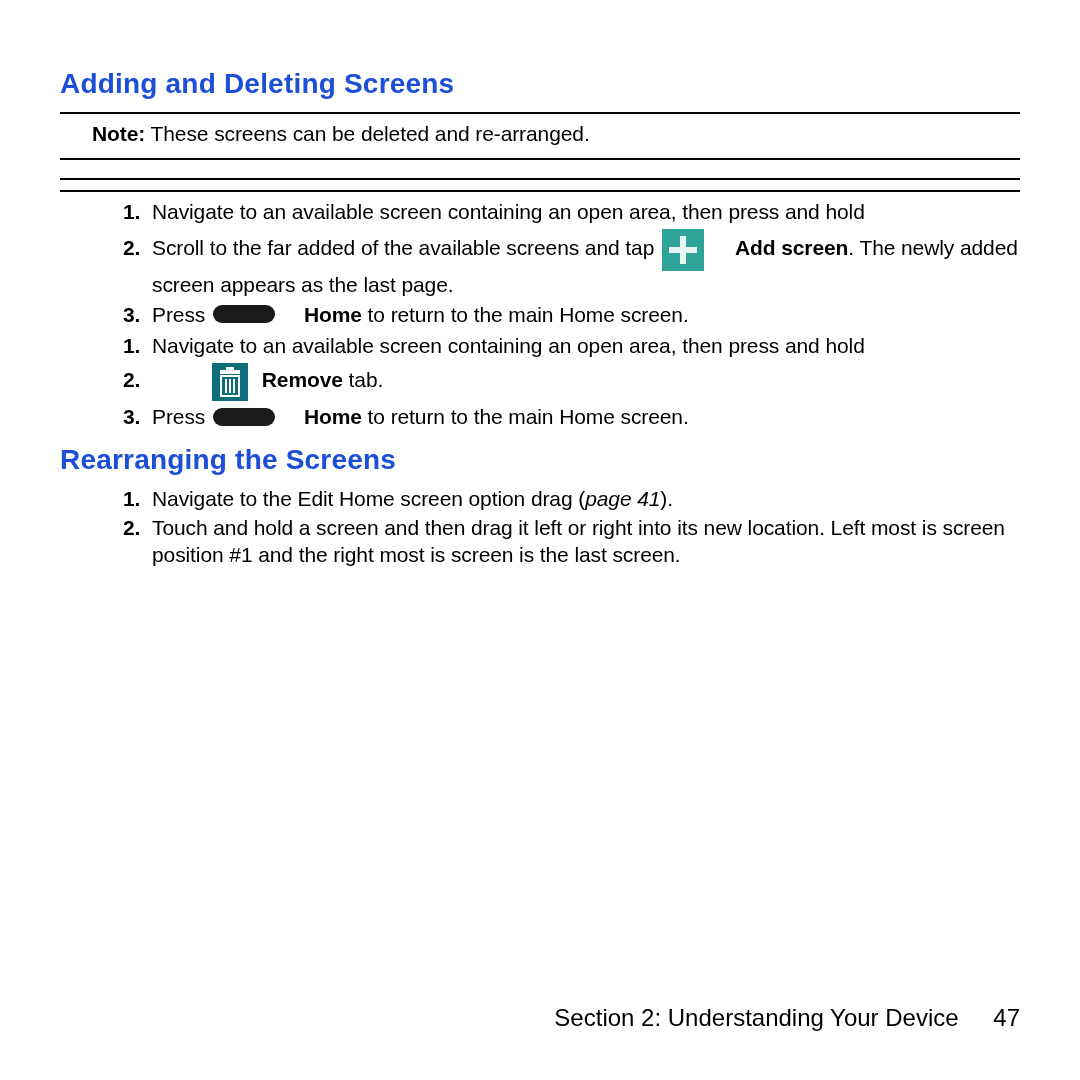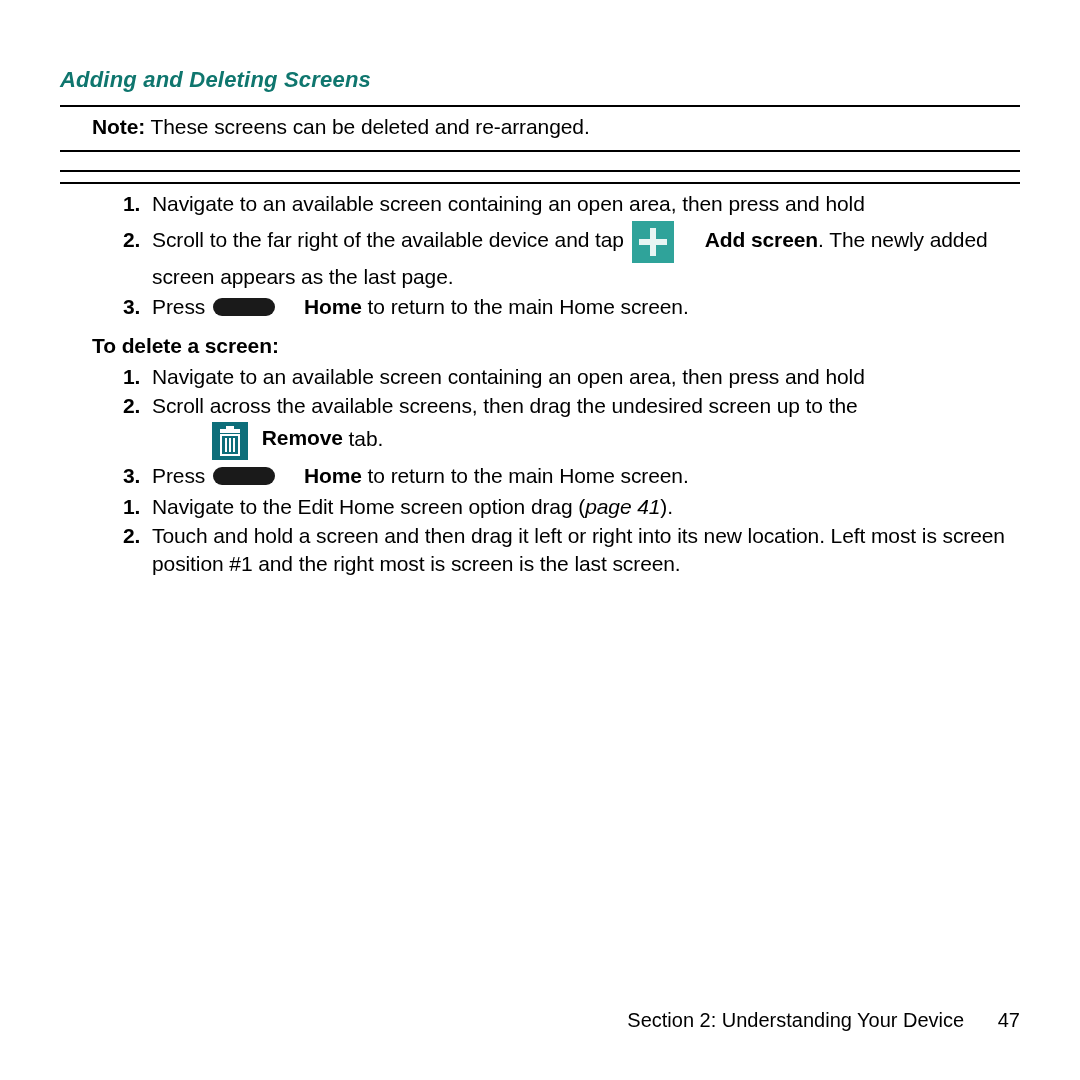--- a/index.html
+++ b/index.html
@@ -12,25 +12,24 @@
     height: 1080px;
     box-sizing: border-box;
   }
   .page {
     padding: 60px 60px 40px 60px;
     font-size: 21px;
     line-height: 1.3;
     letter-spacing: -0.1px;
   }
   .section-heading {
-    color: #0f766e;
-    font-style: italic;
+    color: #1d4ed8;
     font-weight: 800;
     font-family: Arial, Helvetica, sans-serif;
-    font-size: 22px;
+    font-size: 28px;
     margin: 6px 0 6px 0;
     letter-spacing: 0.2px;
     font-stretch: condensed;
   }
   .intro {
     margin: 0 0 14px 32px;
   }
   .rule {
     border: none;
     border-top: 2px solid #000;
@@ -65,21 +64,21 @@
     margin: 2px 8px -6px 2px;
   }
   .hang {
     display: block;
     margin-left: 58px;
   }
   .footer {
     position: absolute;
     bottom: 48px;
     right: 60px;
-    font-size: 20px;
+    font-size: 24px;
     color: #000;
   }
   .footer .pg {
     margin-left: 28px;
   }
 
   
   .recent-icon-svg { width: 40px; height: 32px; }
 
   
@@ -106,21 +105,21 @@
   <hr class="rule">
 
   <hr class="rule" style="margin-top:18px;">
   <hr class="rule">
 
   <ol class="steps">
     <li>
       <span>Navigate to an available screen containing an open area, then press and hold</span>
     </li>
     <li>
-      <span>Scroll to the far right of the available device and tap </span>
+      <span>Scroll to the far added of the available screens and tap </span>
       <span class="inline-icon bigger">
         <svg class="plus-icon-svg" viewBox="0 0 42 42">
           <rect x="0" y="0" width="42" height="42" fill="#2fa39a"></rect>
           <rect x="18" y="7" width="6" height="28" fill="#e8f5f3"></rect>
           <rect x="7" y="18" width="28" height="6" fill="#e8f5f3"></rect>
         </svg>
       </span>
       <span>&nbsp;&nbsp;</span>
       <span class="bold">Add screen</span><span>. The newly added screen appears as the last page.</span>
     </li>
@@ -129,27 +128,25 @@
       <span class="inline-icon">
         <svg class="home-icon-svg" viewBox="0 0 62 18">
           <rect x="0" y="0" rx="9" ry="9" width="62" height="18" fill="#1a1a1a"></rect>
         </svg>
       </span>
       <span>&nbsp;&nbsp;</span>
       <span class="bold">Home</span><span> to return to the main Home screen.</span>
     </li>
   </ol>
 
-  <div class="sub-label">To delete a screen:</div>
   <ol class="steps">
     <li>
       <span>Navigate to an available screen containing an open area, then press and hold</span>
     </li>
     <li>
-      <span>Scroll across the available screens, then drag the undesired screen up to the</span>
       <span class="hang">
         <span class="inline-icon bigger">
           <svg class="trash-icon-svg" viewBox="0 0 36 38">
             <rect x="0" y="0" width="36" height="38" fill="#0d6e7a"></rect>
             <rect x="8" y="7" width="20" height="4" fill="#ffffff"></rect>
             <rect x="14" y="4" width="8" height="4" fill="#ffffff"></rect>
             <rect x="9" y="13" width="18" height="20" fill="none" stroke="#ffffff" stroke-width="2"></rect>
             <line x1="14" y1="16" x2="14" y2="30" stroke="#ffffff" stroke-width="2"></line>
             <line x1="18" y1="16" x2="18" y2="30" stroke="#ffffff" stroke-width="2"></line>
             <line x1="22" y1="16" x2="22" y2="30" stroke="#ffffff" stroke-width="2"></line>
@@ -163,20 +160,21 @@
       <span class="inline-icon">
         <svg class="home-icon-svg" viewBox="0 0 62 18">
           <rect x="0" y="0" rx="9" ry="9" width="62" height="18" fill="#1a1a1a"></rect>
         </svg>
       </span>
       <span>&nbsp;&nbsp;</span>
       <span class="bold">Home</span><span> to return to the main Home screen.</span>
     </li>
   </ol>
 
+  <div class="section-heading" style="margin-top:10px;">Rearranging the Screens</div>
   <ol class="steps">
     <li>
       <span>Navigate to the Edit Home screen option drag (</span><span class="italic">page 41</span><span>).</span>
     </li>
     <li>
       <span>Touch and hold a screen and then drag it left or right into its new location. Left most is screen position #1 and the right most is screen is the last screen.</span>
     </li>
   </ol>
 
 </div>

